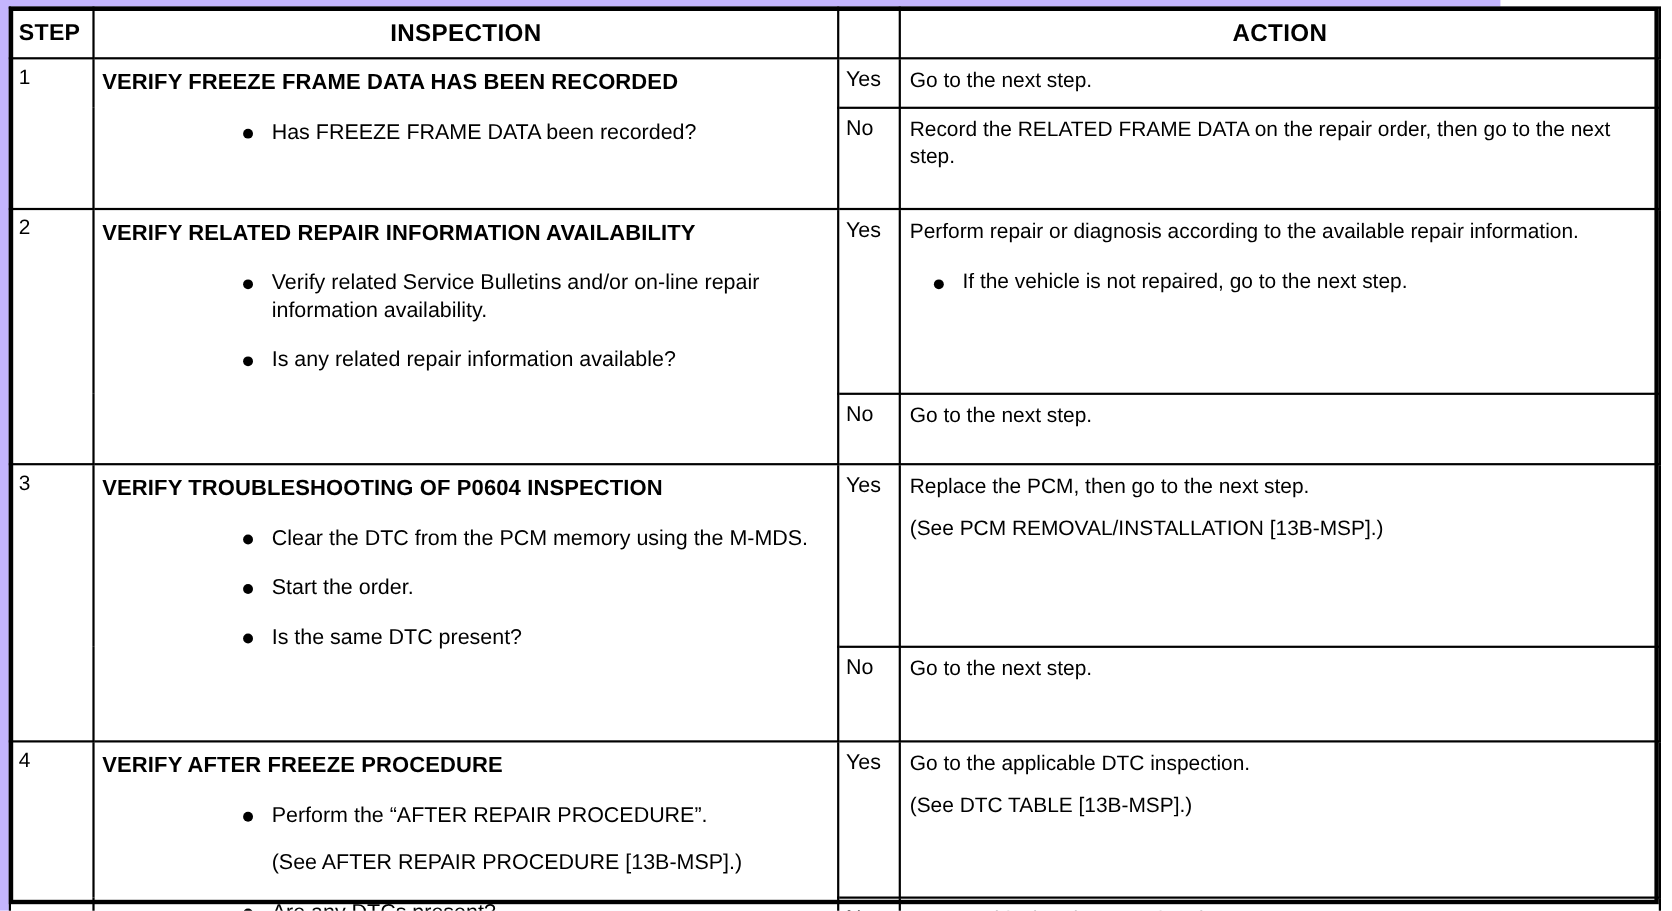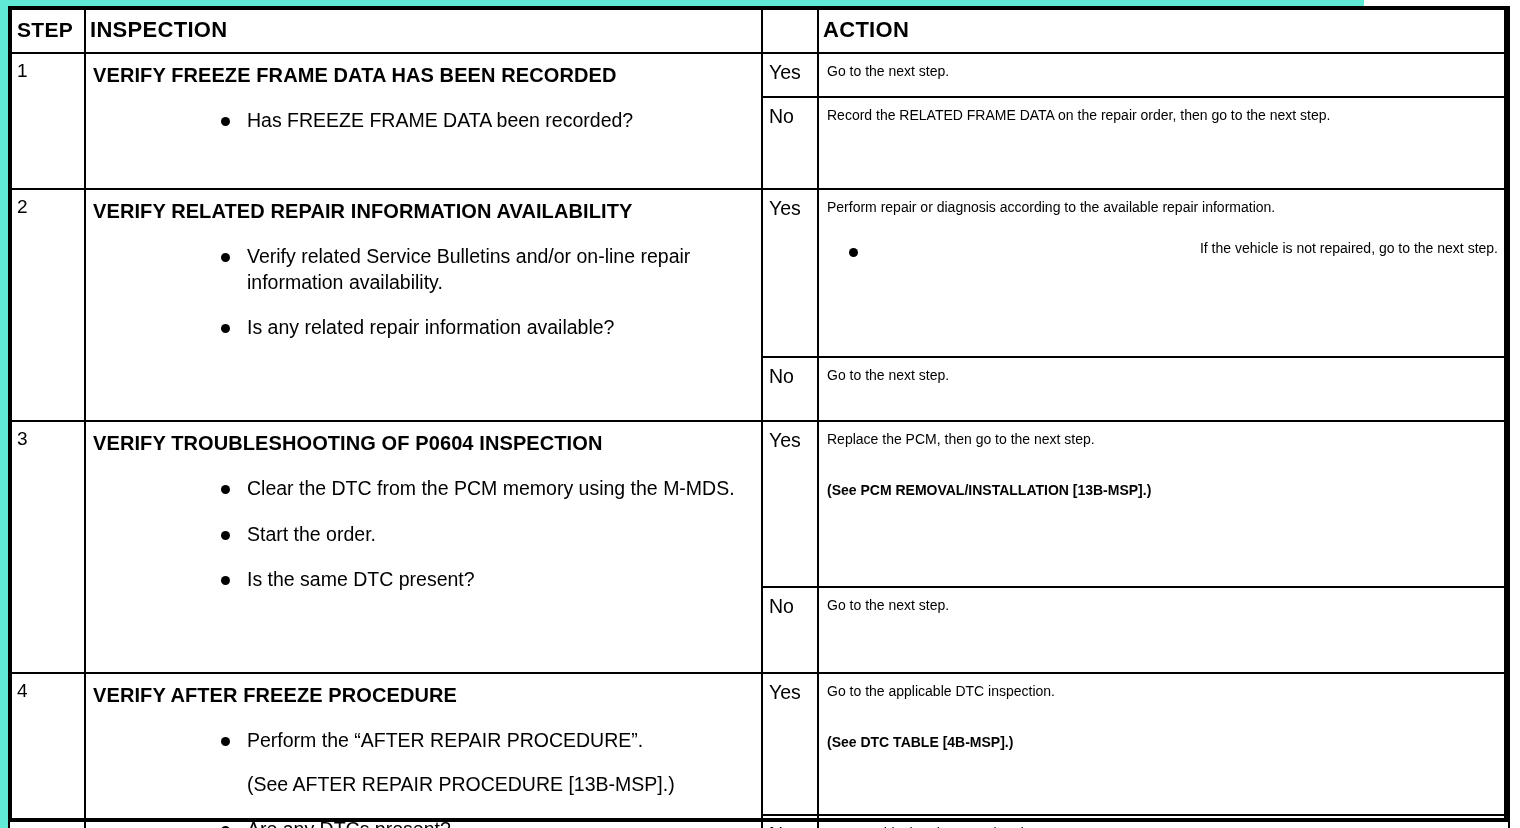--- a/index.html
+++ b/index.html
@@ -12,21 +12,21 @@
     height: 828px;
     font-family: "Liberation Sans", sans-serif;
     color: #000000;
     overflow: hidden;
   }
 
   .sheet {
     position: relative;
     width: 1364px;
     height: 828px;
-    background: #5eead4;
+    background: #c4b5fd;
   }
 
   
   table.dtc {
     position: absolute;
     left: 8px;
     top: 6px;
     width: 1500px;
     border-collapse: collapse;
     table-layout: fixed;
@@ -55,20 +55,21 @@
   }
 
   
   col.c-step   { width: 76px;  }
   col.c-insp   { width: 677px; }
   col.c-yn     { width: 56px;  }
   col.c-action { width: 691px; }
 
   
   .hdr {
+    text-align: center;
     font-weight: bold;
     font-size: 22px;
     letter-spacing: 0.3px;
     height: 44px;
     line-height: 44px;
     padding: 0 4px;
     vertical-align: middle;
     white-space: nowrap;
   }
   .hdr.step-hdr {
@@ -92,21 +93,21 @@
   }
 
   .yn {
     font-size: 19.5px;
     padding: 7px 0 12px 6px;
     line-height: 1.2;
     white-space: nowrap;
   }
 
   .act {
-    font-size: 14px;
+    font-size: 19px;
     padding: 8px 10px 10px 8px;
     line-height: 1.3;
   }
 
   
   .title {
     font-weight: bold;
     font-size: 20px;
     line-height: 1.3;
     letter-spacing: 0.1px;
@@ -130,37 +131,36 @@
     left: 7px;
     top: 9px;
     width: 9px;
     height: 9px;
     background: #000000;
     border-radius: 50%;
   }
   ul.bullets.act-bullets > li {
     padding-left: 48px;
     margin-top: 22px;
-    text-align: right;
   }
   ul.bullets.act-bullets > li::before {
     left: 22px;
   }
 
   .insp ul.bullets {
     margin-left: 121px;
   }
 
   .sub-note {
     margin-top: 18px;
     line-height: 1.3;
   }
 
   .act-line { margin: 0; line-height: 1.3; }
-  .act-line + .act-line { margin-top: 32px; font-weight: bold; }
+  .act-line + .act-line { margin-top: 14px; }
 </style>
 </head>
 <body>
 
 <div class="sheet">
 
   <table class="dtc">
     <colgroup>
       <col class="c-step">
       <col class="c-insp">
@@ -251,21 +251,21 @@
             <li>
               <span>Perform the “AFTER REPAIR PROCEDURE”.</span>
               <div class="sub-note">(See AFTER REPAIR PROCEDURE [13B-MSP].)</div>
             </li>
             <li>Are any DTCs present?</li>
           </ul>
         </td>
         <td class="yn">Yes</td>
         <td class="act" style="height:122px">
           <p class="act-line">Go to the applicable DTC inspection.</p>
-          <p class="act-line">(See DTC TABLE [4B-MSP].)</p>
+          <p class="act-line">(See DTC TABLE [13B-MSP].)</p>
         </td>
       </tr>
       <tr>
         <td class="yn">No</td>
         <td class="act" style="height:62px">
           <p class="act-line">DTC troubleshooting completed.</p>
         </td>
       </tr>
 
     </tbody>

